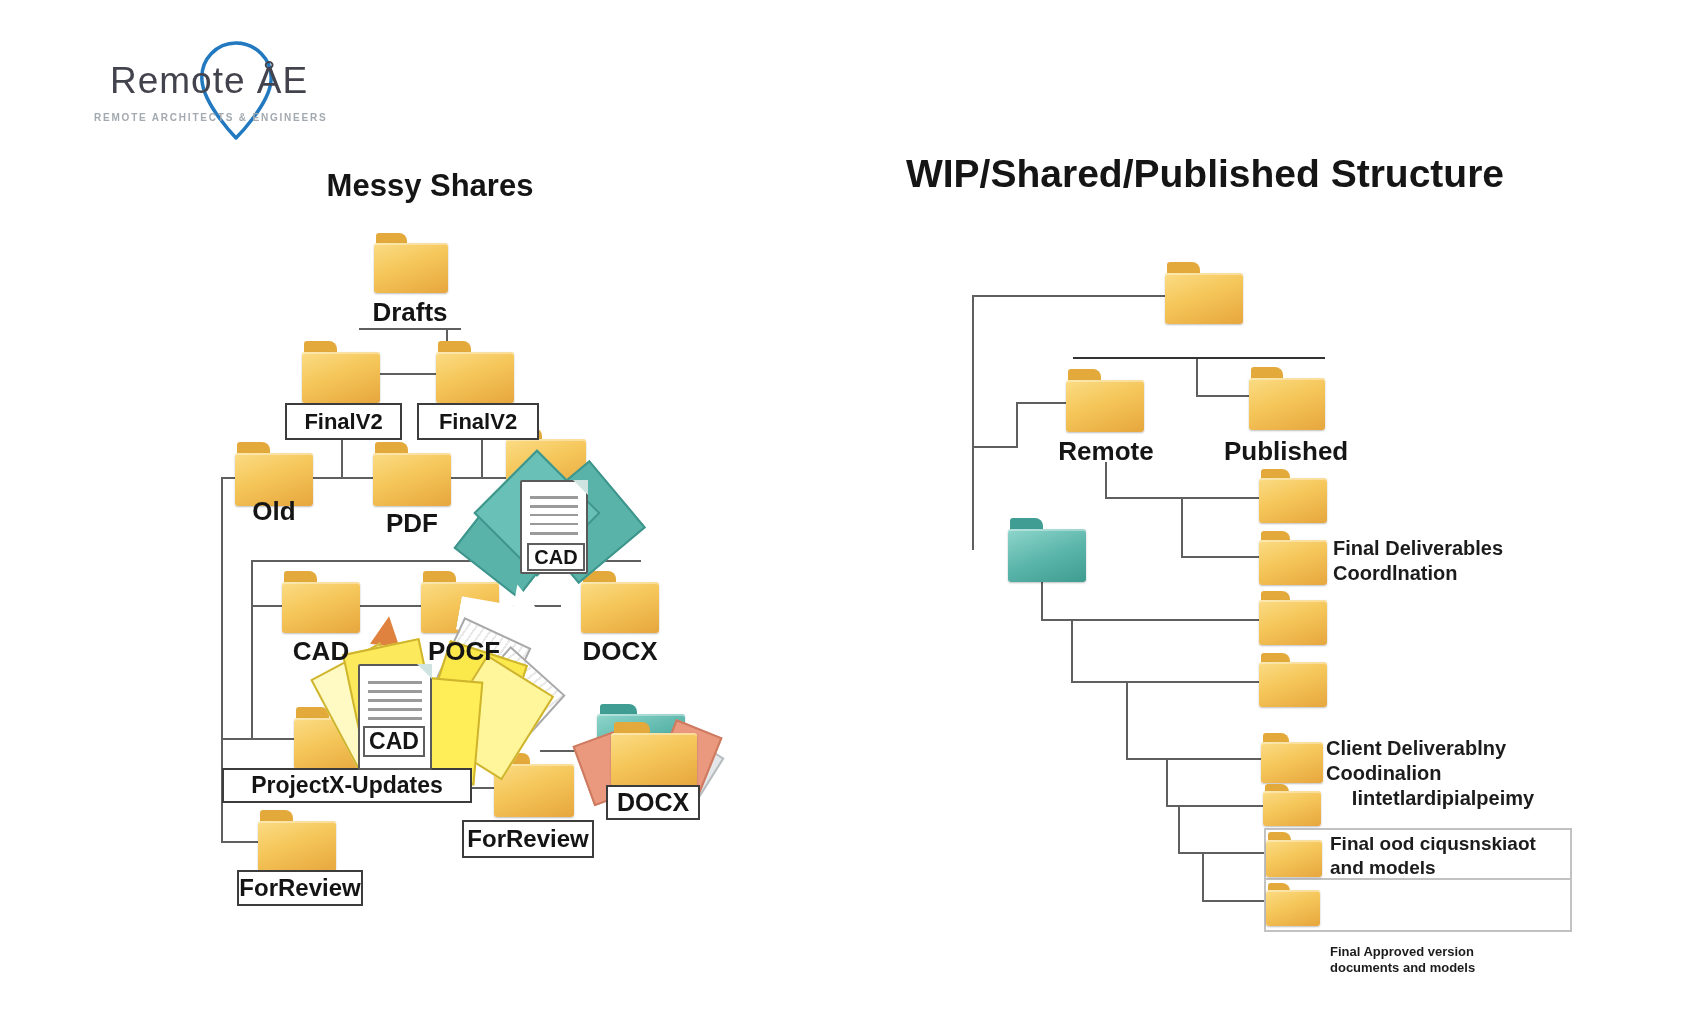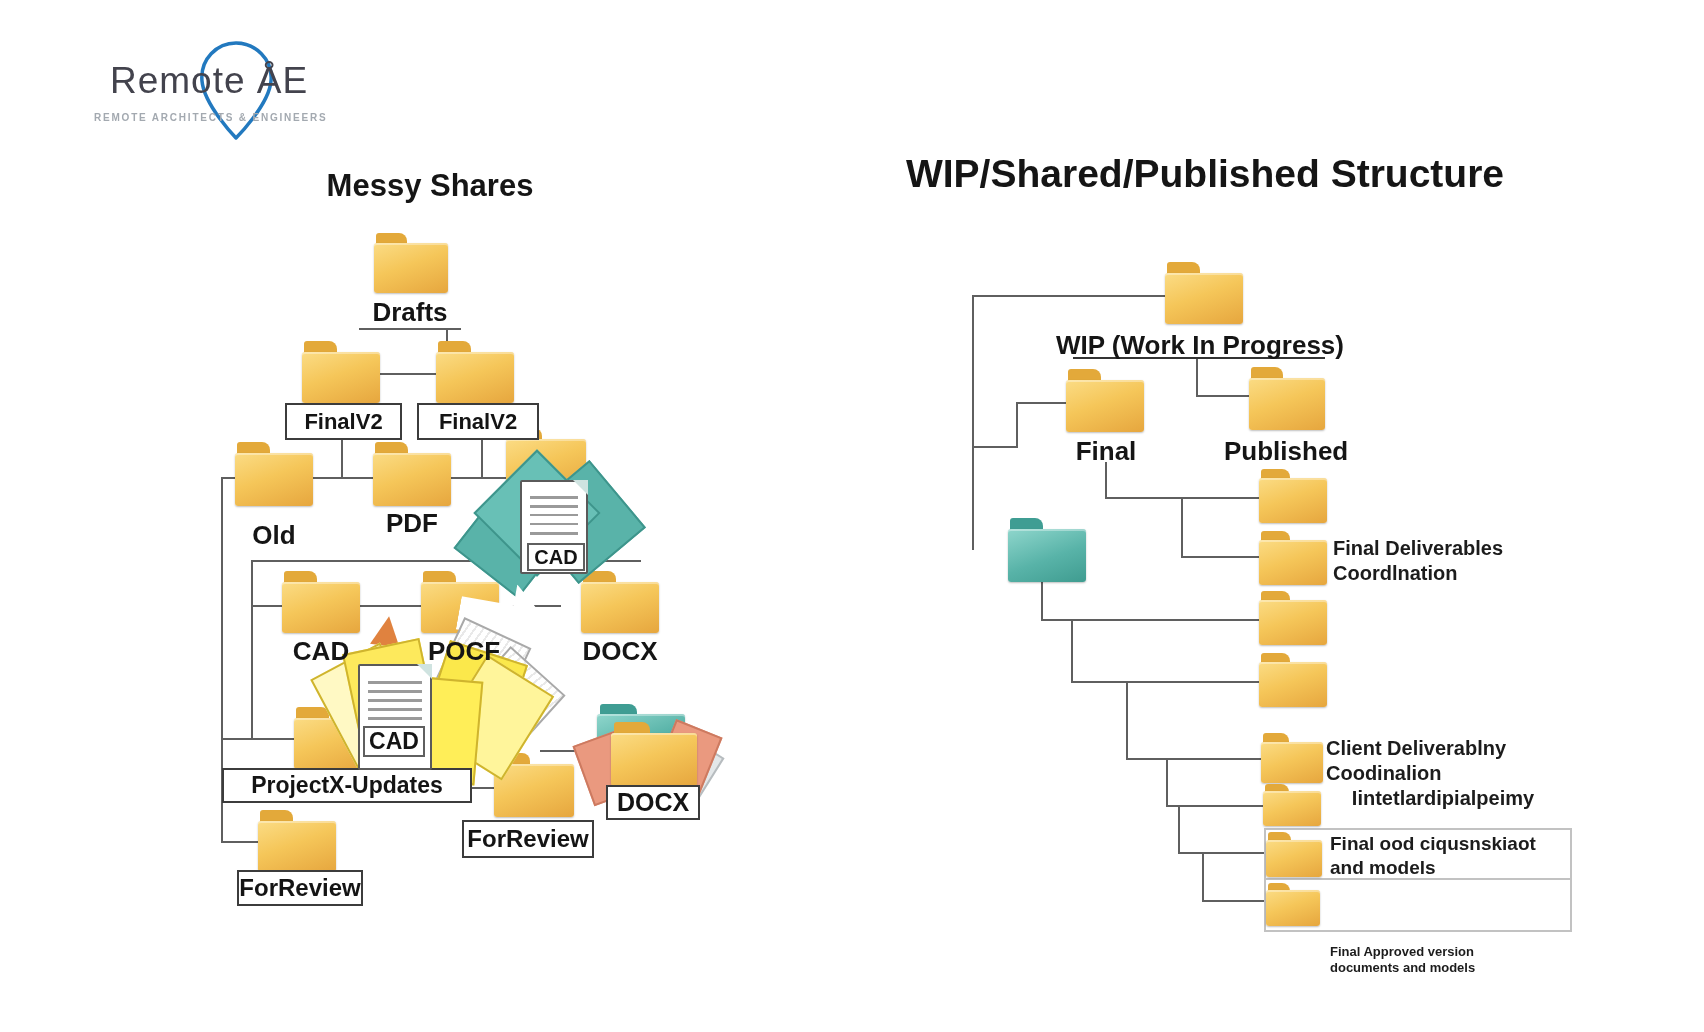--- a/index.html
+++ b/index.html
@@ -100,21 +100,21 @@
   <div class="wbox" style="left:417px;top:403px;width:118px;height:33px;font-size:22px;">FinalV2</div>
 
   <div class="folder" style="left:235px;top:442px;width:78px;height:64px;">
       <i class="tab"></i>
       <i class="bd"></i>
     </div>
   <div class="folder" style="left:373px;top:442px;width:78px;height:64px;">
       <i class="tab"></i>
       <i class="bd"></i>
     </div>
-  <div class="t" style="left:235px;top:520px;width:78px;font-size:26px;">Old</div>
+  <div class="t" style="left:235px;top:496px;width:78px;font-size:26px;">Old</div>
   <div class="t" style="left:373px;top:508px;width:78px;font-size:26px;">PDF</div>
 
   <div class="folder" style="left:506px;top:428px;width:80px;height:64px;">
       <i class="tab"></i>
       <i class="bd"></i>
     </div>
   <i class="tsheet" style="left:470px;top:500px;width:78px;height:78px;transform:rotate(38deg);"></i>
   <i class="tsheet" style="left:540px;top:478px;width:84px;height:84px;transform:rotate(50deg);"></i>
   <i class="tsheet" style="left:492px;top:468px;width:86px;height:86px;transform:rotate(45deg);background:#68c0b6;"></i>
   <div class="doc" style="left:520px;top:480px;width:64px;height:90px;">
@@ -208,32 +208,31 @@
   <i class="ln" style="left:406px;top:805px;width:100px;height:2px;"></i>
   <i class="ln" style="left:418px;top:805px;width:2px;height:49px;"></i>
   <i class="ln" style="left:418px;top:852px;width:90px;height:2px;"></i>
   <i class="ln" style="left:442px;top:852px;width:2px;height:50px;"></i>
   <i class="ln" style="left:442px;top:900px;width:64px;height:2px;"></i>
 
   <div class="folder" style="left:405px;top:262px;width:78px;height:62px;">
       <i class="tab"></i>
       <i class="bd"></i>
     </div>
-  <div class="t" style="left:290px;top:330px;width:300px;font-size:26px;">WIP (Work In Progress)</div>
   <i class="ln" style="left:313px;top:357px;width:252px;height:2px;background:#333;"></i>
 
   <div class="folder" style="left:306px;top:369px;width:78px;height:63px;">
       <i class="tab"></i>
       <i class="bd"></i>
     </div>
   <div class="folder" style="left:489px;top:367px;width:76px;height:63px;">
       <i class="tab"></i>
       <i class="bd"></i>
     </div>
-  <div class="t" style="left:296px;top:436px;width:100px;font-size:26px;">Final</div>
+  <div class="t" style="left:296px;top:436px;width:100px;font-size:26px;">Remote</div>
   <div class="t" style="left:464px;top:436px;width:120px;font-size:26px;">Published</div>
 
   <div class="folder teal" style="left:248px;top:518px;width:78px;height:64px;">
       <i class="tab"></i>
       <i class="bd"></i>
     </div>
 
   <div class="folder" style="left:499px;top:469px;width:68px;height:54px;">
       <i class="tab"></i>
       <i class="bd"></i>

